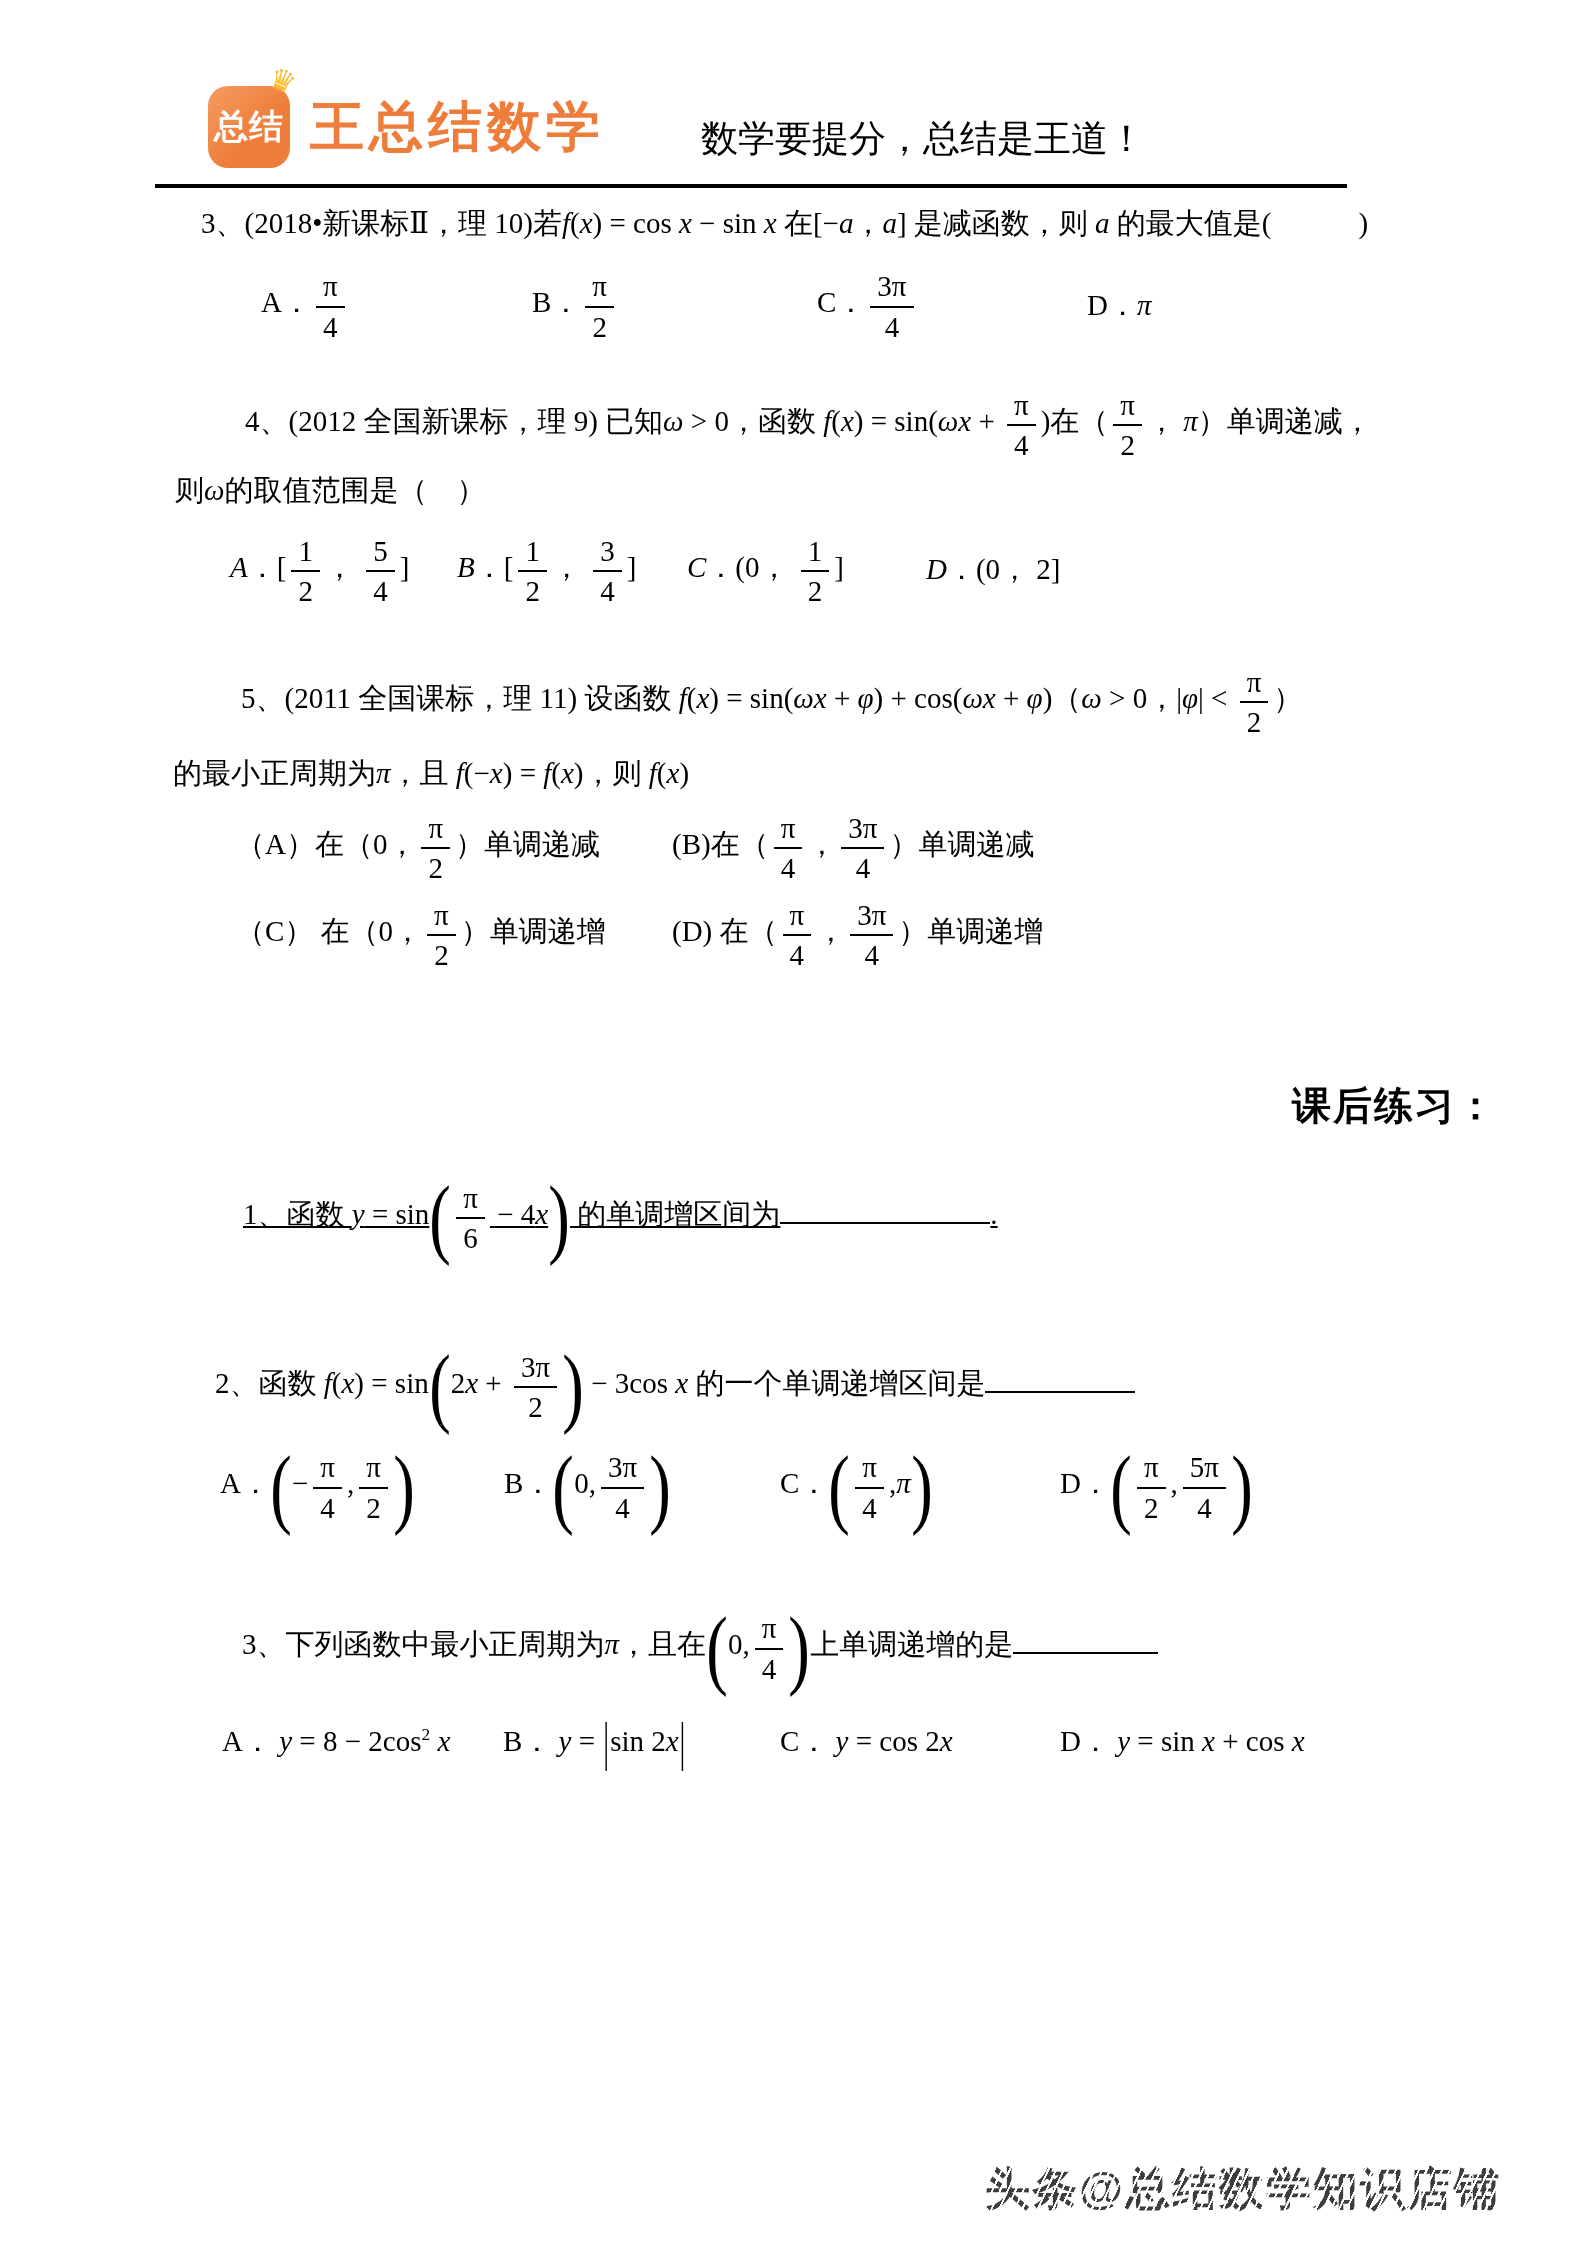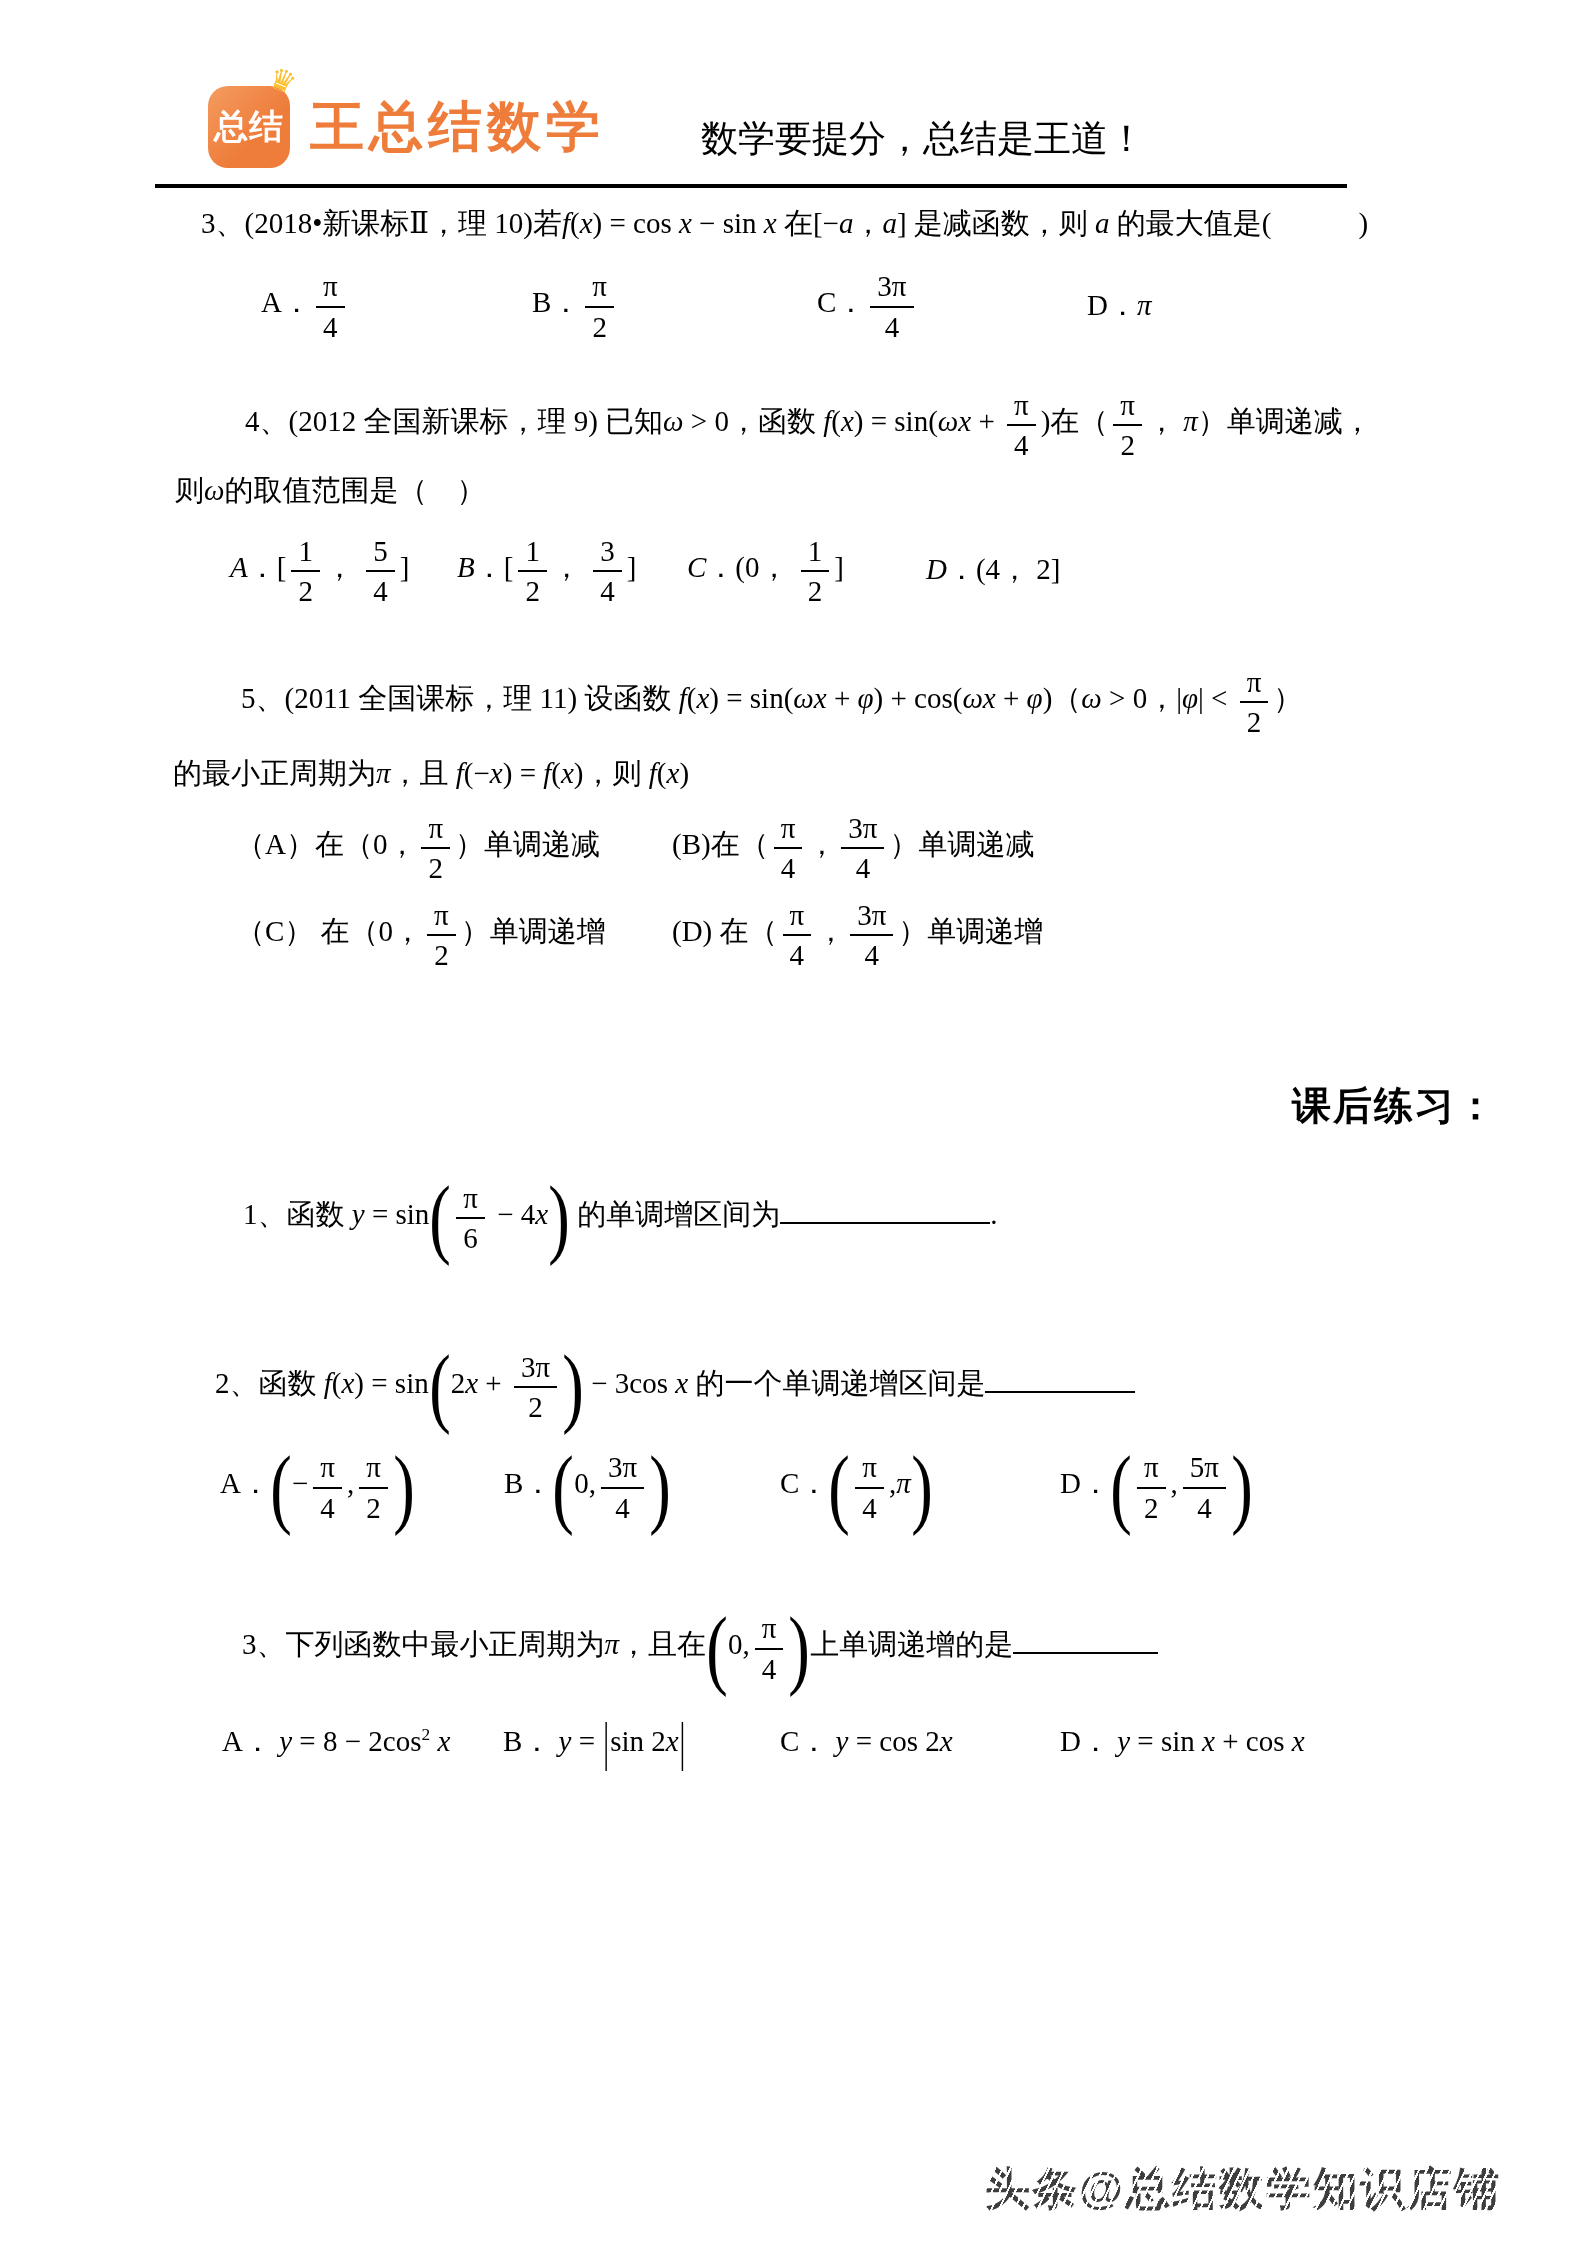--- a/index.html
+++ b/index.html
@@ -41,21 +41,21 @@
   .p3-opts{display:grid;grid-template-columns:271px 285px 270px auto;margin:26px 0 0 96px;align-items:center;}
   .p4-l1{margin:46px 0 0 80px;}
   .p4-l2{margin:10px 0 11px 10px;}
   .p4-opts{display:grid;grid-template-columns:227px 230px 239px auto;margin:24px 0 0 65px;align-items:center;}
   .p5-l1{margin:58px 0 0 76px;}
   .p5-l2{margin:16px 0 0 8px;}
   .p5-row{display:grid;grid-template-columns:436px auto;margin:18px 0 0 71px;align-items:center;}
   .p5-row.second{margin-top:14px;}
   .hw-heading{margin:108px 0 0 40px;font-size:39px;font-weight:700;
               font-family:"Liberation Sans","DejaVu Sans",sans-serif;letter-spacing:2px;text-align:right;}
-  .ex1{margin:48px 0 0 78px;}
+  .ex1{margin:48px 0 0 78px;text-decoration:underline;}
   .ex2{margin:96px 0 0 50px;}
   .ex2-opts{display:grid;grid-template-columns:284px 276px 280px auto;margin:28px 0 0 55px;align-items:center;}
   .ex3{margin:88px 0 0 77px;}
   .ex3-opts{display:grid;grid-template-columns:281px 277px 280px auto;margin:38px 0 0 57px;align-items:center;}
 
   
   .watermark{position:absolute;right:86px;bottom:26px;font-size:45px;font-weight:700;letter-spacing:2px;
              font-family:"Liberation Sans","DejaVu Sans",sans-serif;color:#4a4a4a;white-space:nowrap;}
   @supports ((-webkit-background-clip:text) or (background-clip:text)){
     .watermark{background:repeating-linear-gradient(115deg,#3d3d3d 0 5px,#ffffff 5px 7px);
@@ -92,21 +92,21 @@
       </div>
     </div>
 
     <div>
       <div class="qline p4-l1"><span class="ct">4、(2012 全国新课标，理 9) 已知</span><span class="mi">ω</span><span class="mr"> &gt; 0</span><span class="ct">，函数 </span><span class="mi">f</span><span class="mr">(</span><span class="mi">x</span><span class="mr">) = sin(</span><span class="mi">ωx</span><span class="mr"> + </span><span class="frac"><span class="num">π</span><span class="den">4</span></span><span class="mr">)</span><span class="ct">在（</span><span class="frac"><span class="num">π</span><span class="den">2</span></span><span class="ct">， </span><span class="mi">π</span><span class="ct">）单调递减，</span></div>
       <div class="qline p4-l2"><span class="ct">则</span><span class="mi">ω</span><span class="ct">的取值范围是（　）</span></div>
       <div class="p4-opts">
         <div><span class="mi">A</span><span class="mr">．[</span><span class="frac"><span class="num">1</span><span class="den">2</span></span><span class="ct">， </span><span class="frac"><span class="num">5</span><span class="den">4</span></span><span class="mr">]</span></div>
         <div><span class="mi">B</span><span class="mr">．[</span><span class="frac"><span class="num">1</span><span class="den">2</span></span><span class="ct">， </span><span class="frac"><span class="num">3</span><span class="den">4</span></span><span class="mr">]</span></div>
         <div><span class="mi">C</span><span class="mr">．(0， </span><span class="frac"><span class="num">1</span><span class="den">2</span></span><span class="mr">]</span></div>
-        <div><span class="mi">D</span><span class="mr">．(4， 2]</span></div>
+        <div><span class="mi">D</span><span class="mr">．(0， 2]</span></div>
       </div>
     </div>
 
     <div>
       <div class="qline p5-l1"><span class="ct">5、(2011 全国课标，理 11) 设函数 </span><span class="mi">f</span><span class="mr">(</span><span class="mi">x</span><span class="mr">) = sin(</span><span class="mi">ωx</span><span class="mr"> + </span><span class="mi">φ</span><span class="mr">) + cos(</span><span class="mi">ωx</span><span class="mr"> + </span><span class="mi">φ</span><span class="mr">)</span><span class="ct">（</span><span class="mi">ω</span><span class="mr"> &gt; 0</span><span class="ct">，</span><span class="mr">|</span><span class="mi">φ</span><span class="mr">| &lt; </span><span class="frac"><span class="num">π</span><span class="den">2</span></span><span class="ct">）</span></div>
       <div class="qline p5-l2"><span class="ct">的最小正周期为</span><span class="mi">π</span><span class="ct">，且 </span><span class="mi">f</span><span class="mr">(−</span><span class="mi">x</span><span class="mr">) = </span><span class="mi">f</span><span class="mr">(</span><span class="mi">x</span><span class="mr">)</span><span class="ct">，则 </span><span class="mi">f</span><span class="mr">(</span><span class="mi">x</span><span class="mr">)</span></div>
       <div class="p5-row">
         <div><span class="ct">（A）在（</span><span class="mr">0，</span><span class="frac"><span class="num">π</span><span class="den">2</span></span><span class="ct">）单调递减</span></div>
         <div><span class="ct">(B)在（</span><span class="frac"><span class="num">π</span><span class="den">4</span></span><span class="ct">，</span><span class="frac"><span class="num">3π</span><span class="den">4</span></span><span class="ct">）单调递减</span></div>
       </div>

